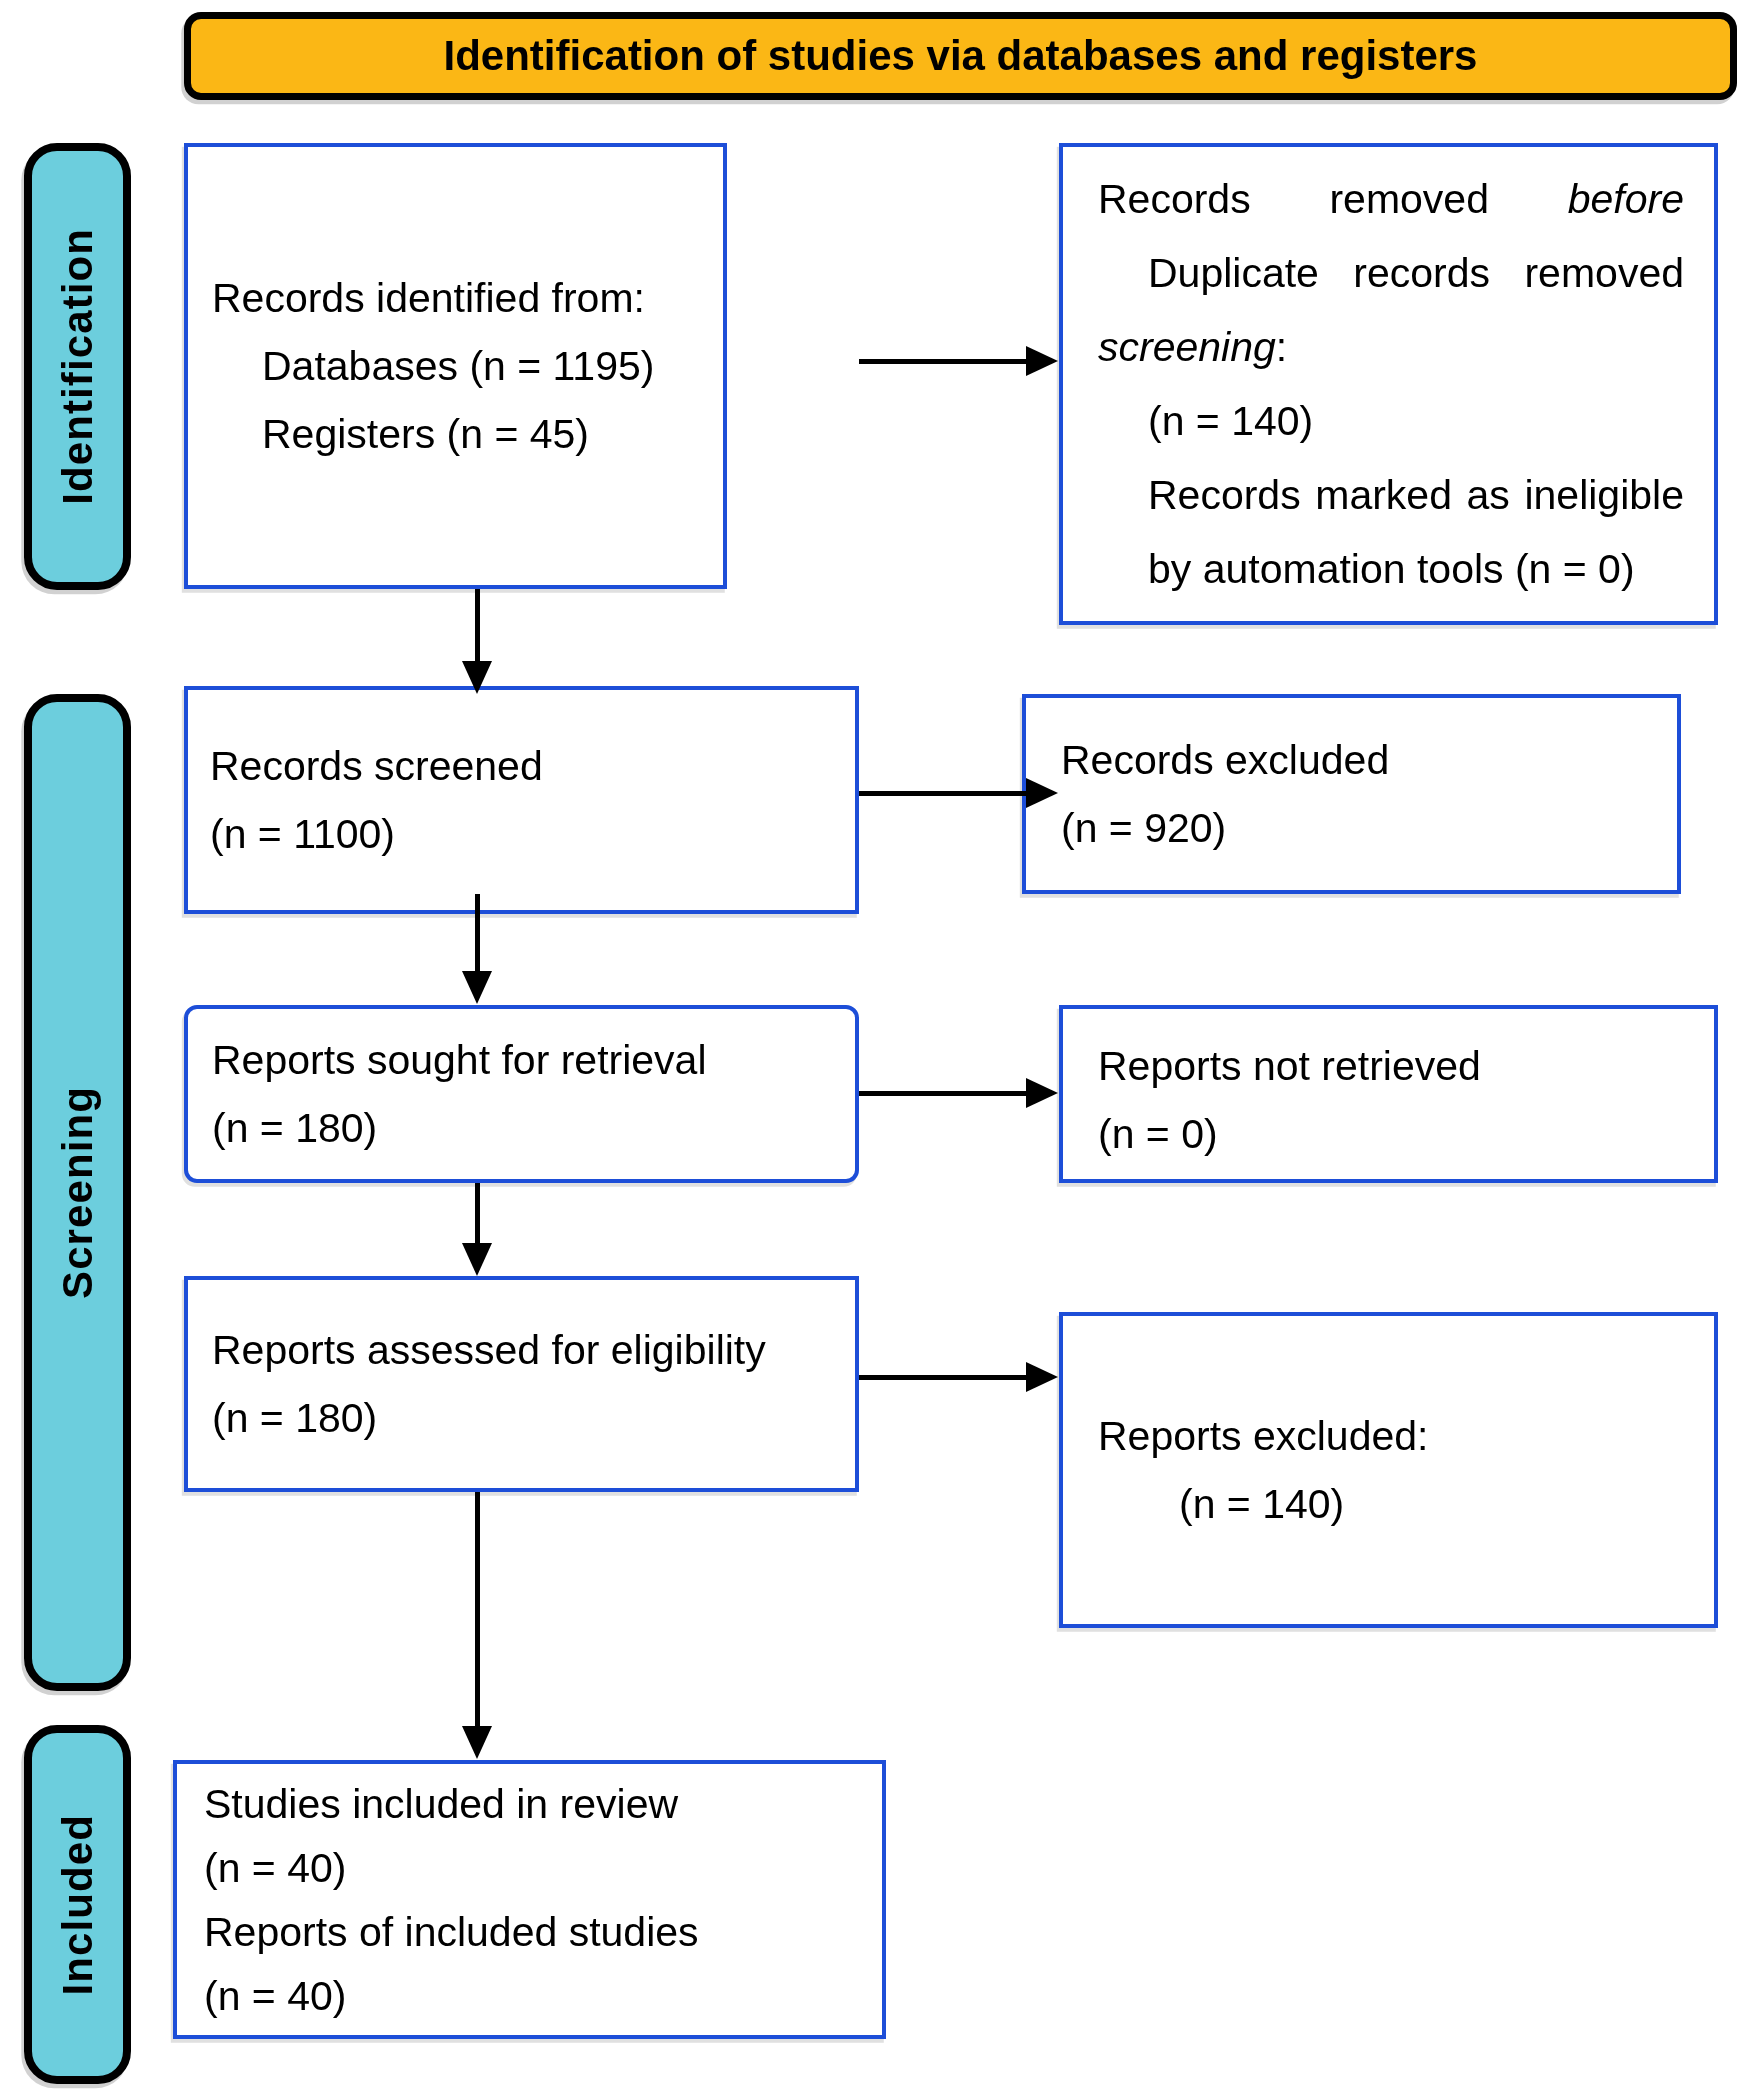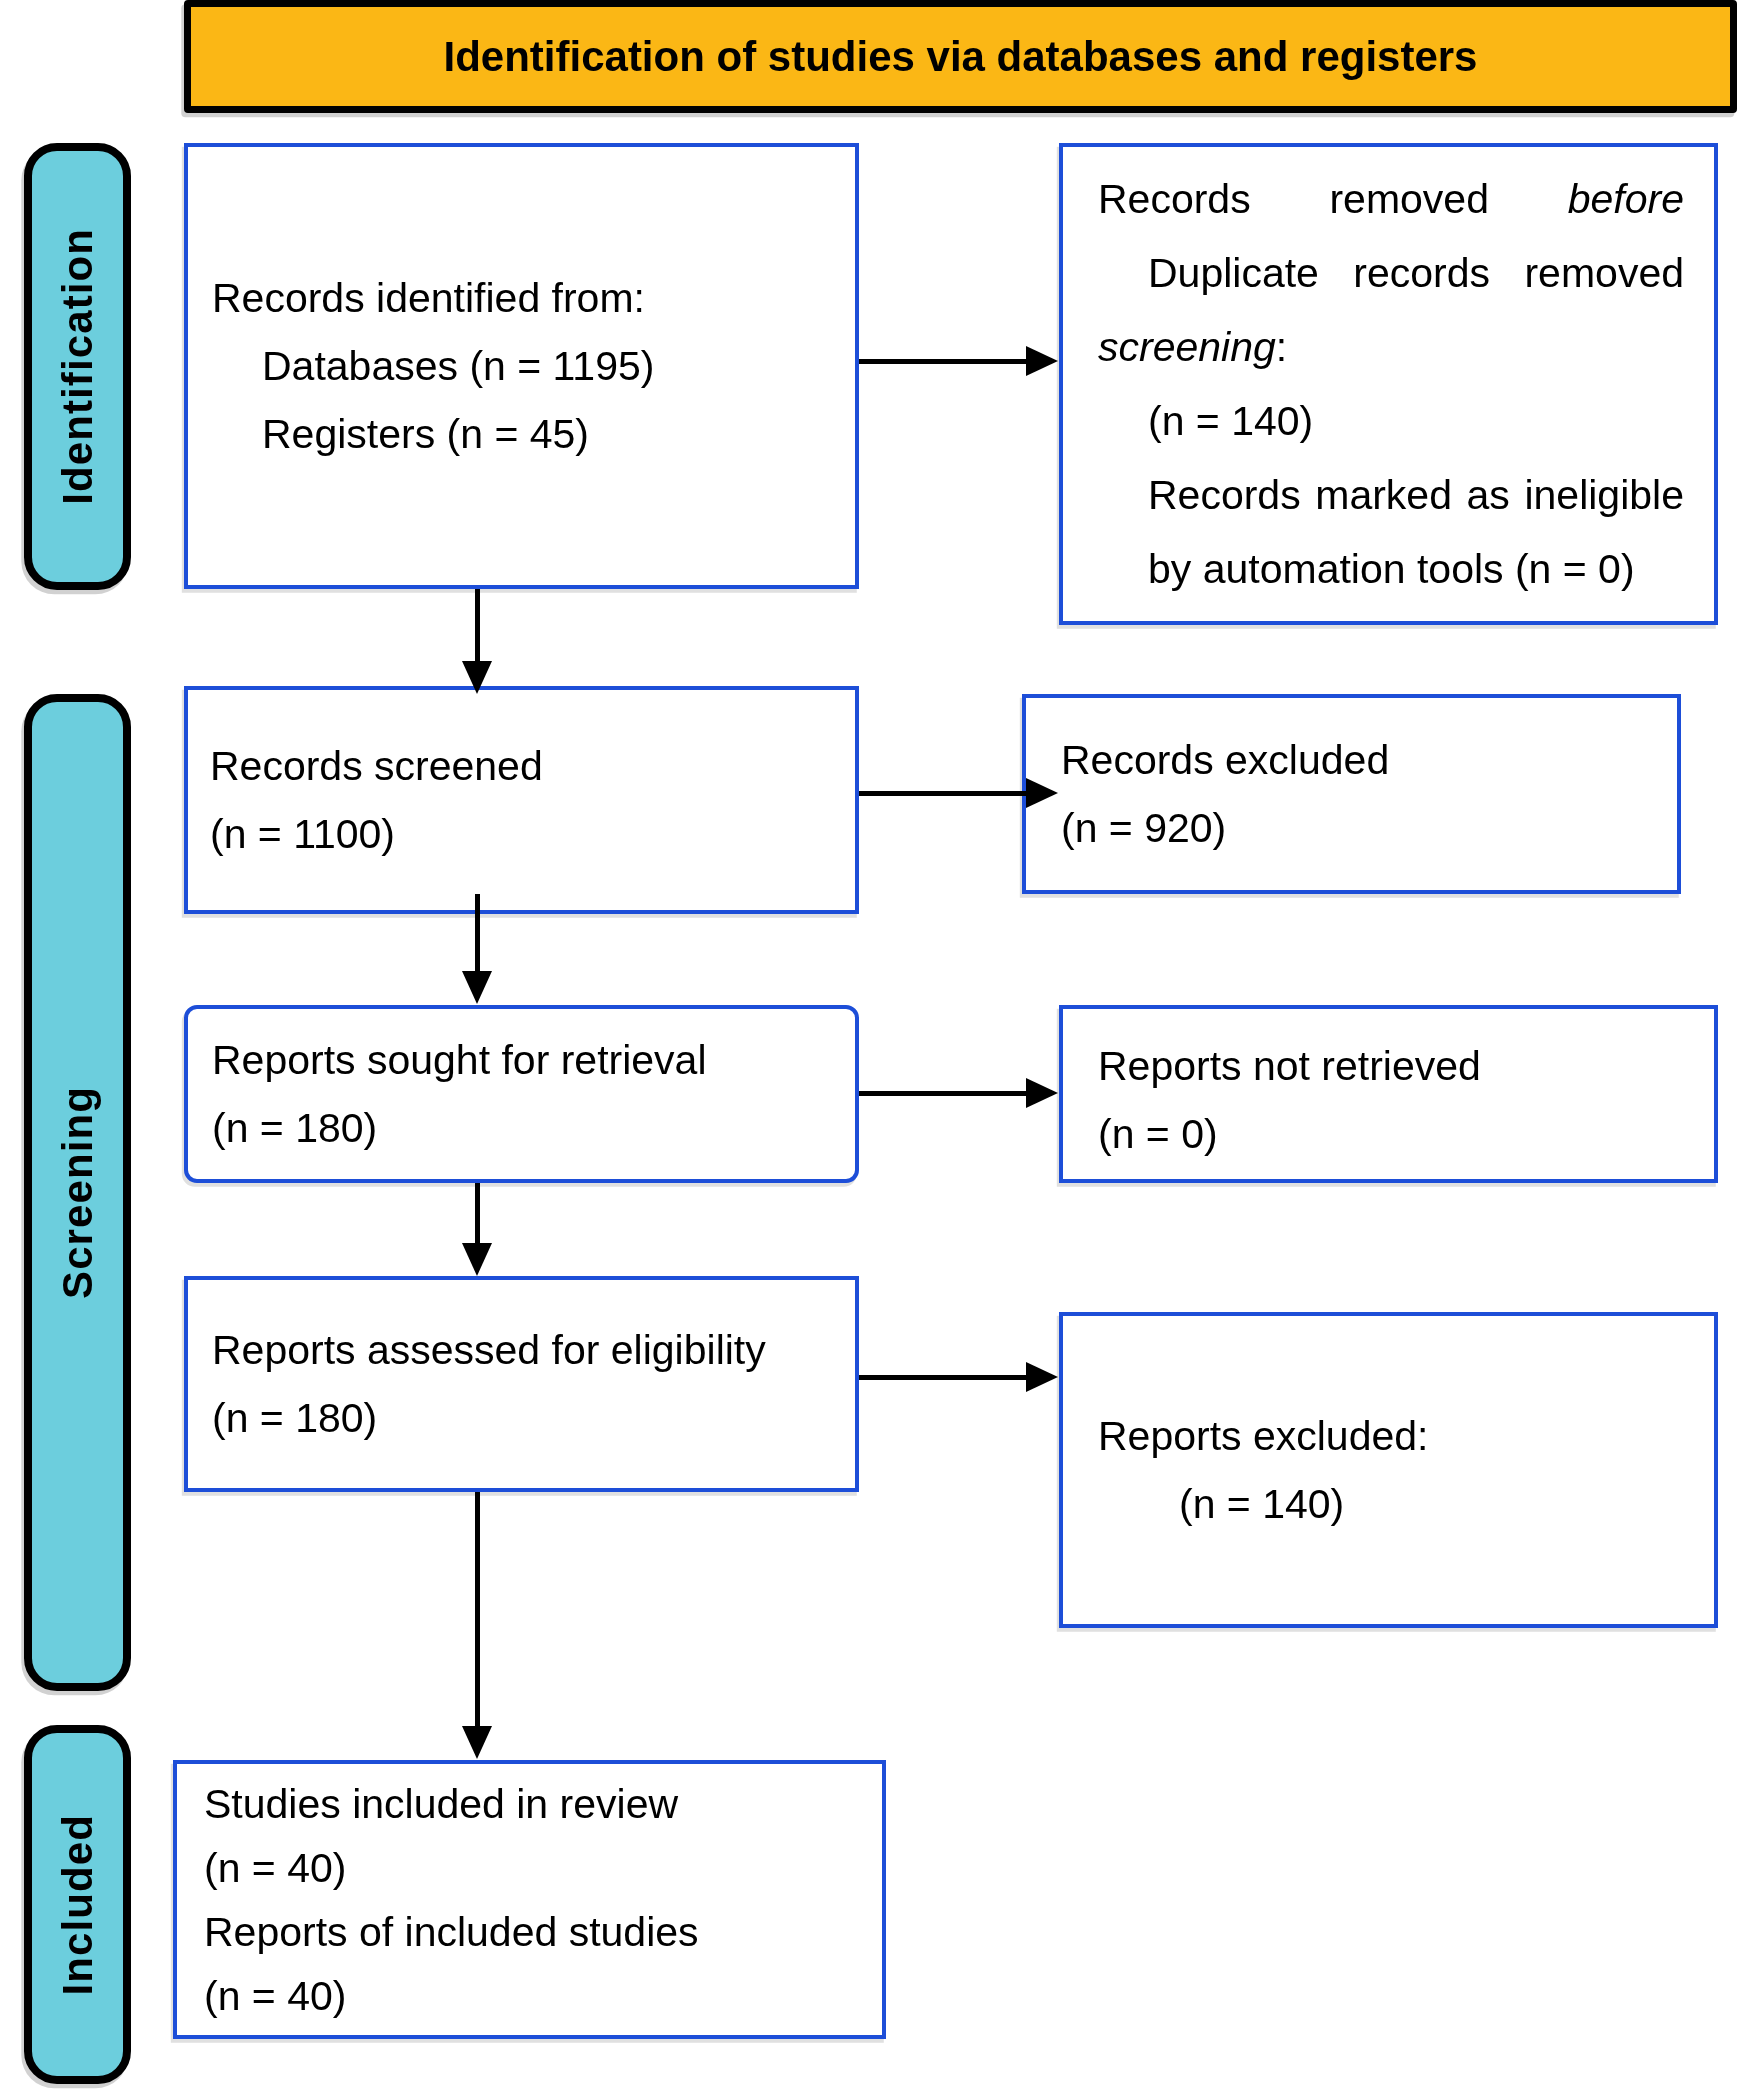--- a/index.html
+++ b/index.html
@@ -6,26 +6,26 @@
   #canvas {
     position: relative;
     width: 1751px;
     height: 2097px;
     background: #ffffff;
     font-family: "Liberation Sans", sans-serif;
     color: #000;
   }
   .banner {
     position: absolute;
-    left: 184px; top: 0;
-    width: 1553px; height: 113px;
+    left: 184px; top: 12px;
+    width: 1553px; height: 88px;
     box-sizing: border-box;
     background: var(--banner-fill, #FBB715);
     border: 7.6px solid #000;
-    border-radius: 4px;
+    border-radius: 17px;
     display: flex; align-items: center; justify-content: center;
     font-weight: bold; font-size: 42px;
     box-shadow: -2.7px 4.3px 0 rgba(0,0,0,0.18);
   }
   .stage {
     position: absolute;
     left: 24px; width: 107px;
     box-sizing: border-box;
     background: var(--stage-fill, #6CCEDD);
     border: 8.6px solid #000;
@@ -51,21 +51,21 @@
     background: #ffffff;
     border: 4px solid #1d4ed8;
     display: flex; flex-direction: column; justify-content: center;
     font-size: 41px;
     line-height: 68px;
     box-shadow: -2.2px 3.8px 0 rgba(0,0,0,0.12);
   }
   .box .line { white-space: nowrap; }
   .pad-sub { padding-left: 50px; }
 
-  #box-records-identified { left: 184px; top: 143px; width: 675px; height: 446px; padding: 0 16px 0 24px; }
+  #box-records-identified { left: 184px; top: 143px; width: 543px; height: 446px; padding: 0 16px 0 24px; }
   #box-records-removed    { left: 1059px; top: 143px; width: 659px; height: 482px; padding: 0 30px 0 35px; line-height: 74px; }
   #box-records-screened   { left: 184px; top: 686px; width: 675px; height: 228px; padding: 0 16px 0 22px; }
   #box-records-excluded   { left: 1022px; top: 694px; width: 659px; height: 200px; padding: 0 16px 0 35px; }
   #box-reports-sought     { left: 184px; top: 1005px; width: 675px; height: 178px; padding: 0 16px 0 24px; border-radius: 13px; }
   #box-reports-not-retrieved { left: 1059px; top: 1005px; width: 659px; height: 178px; padding: 12px 16px 0 35px; }
   #box-reports-assessed   { left: 184px; top: 1276px; width: 675px; height: 216px; padding: 0 16px 0 24px; }
   #box-reports-excluded   { left: 1059px; top: 1269px; width: 659px; height: 316px; padding: 0 30px 0 35px; margin-top: 43px; }
   #box-studies-included   { left: 173px; top: 1760px; width: 713px; height: 279px; padding: 0 16px 0 27px; line-height: 64px; }
 
   .just { text-align: justify; text-align-last: justify; white-space: normal; }

